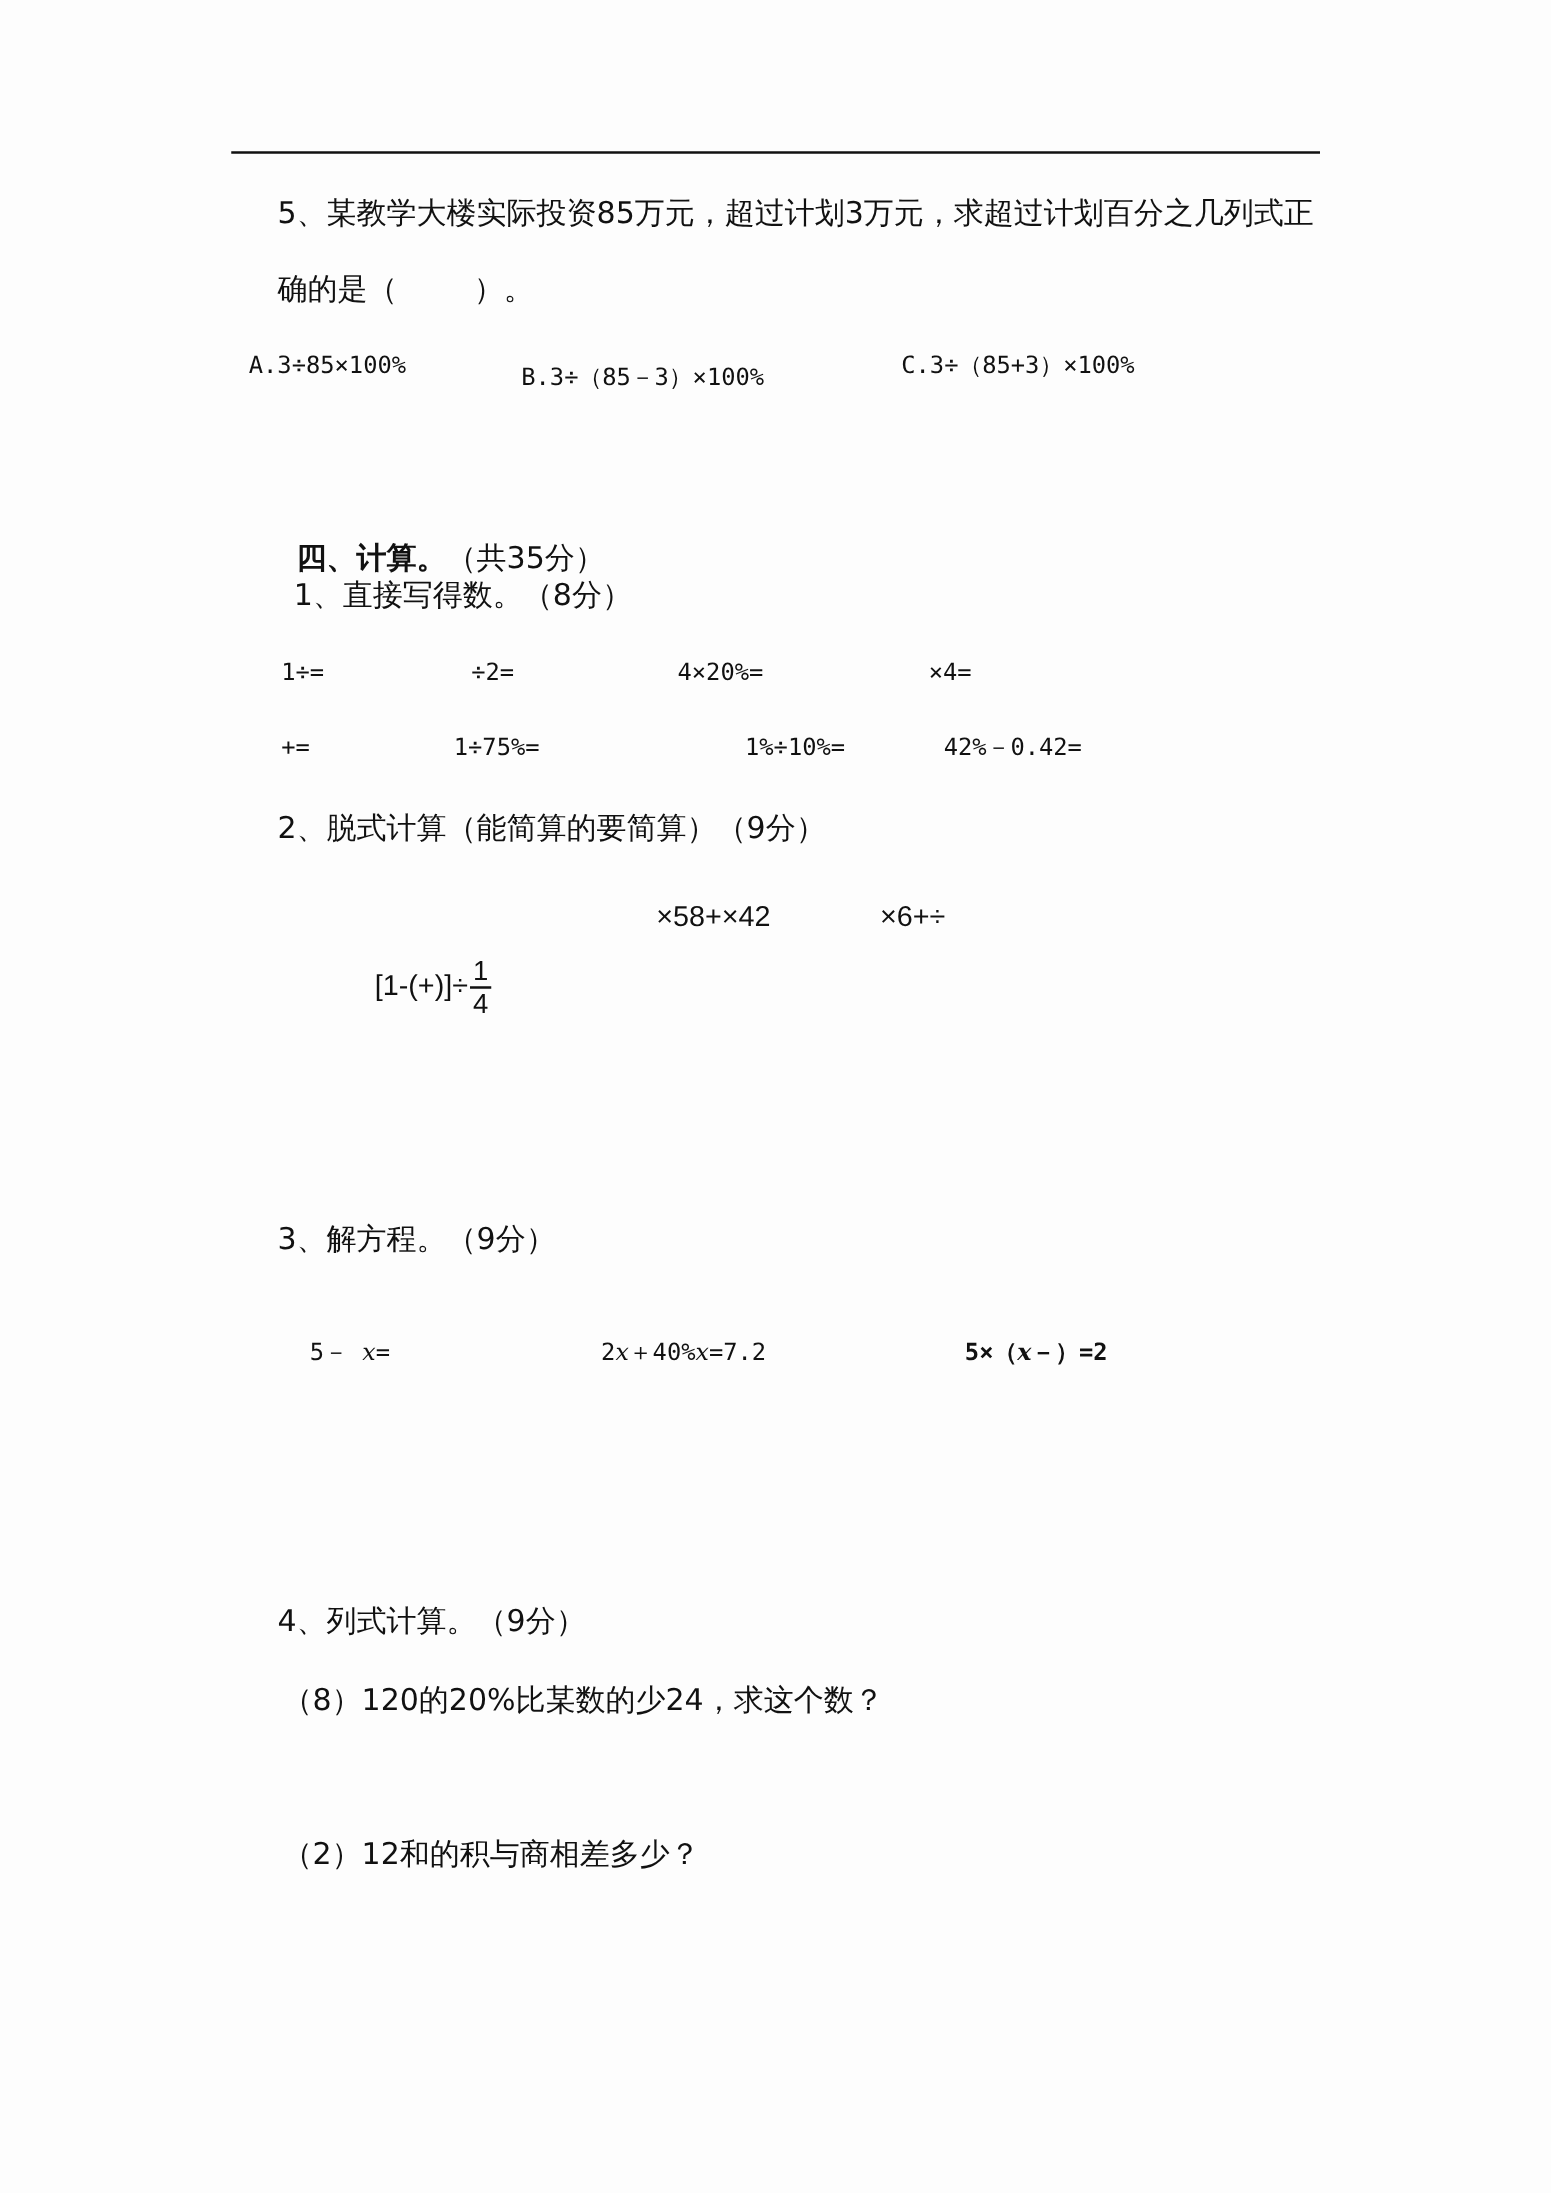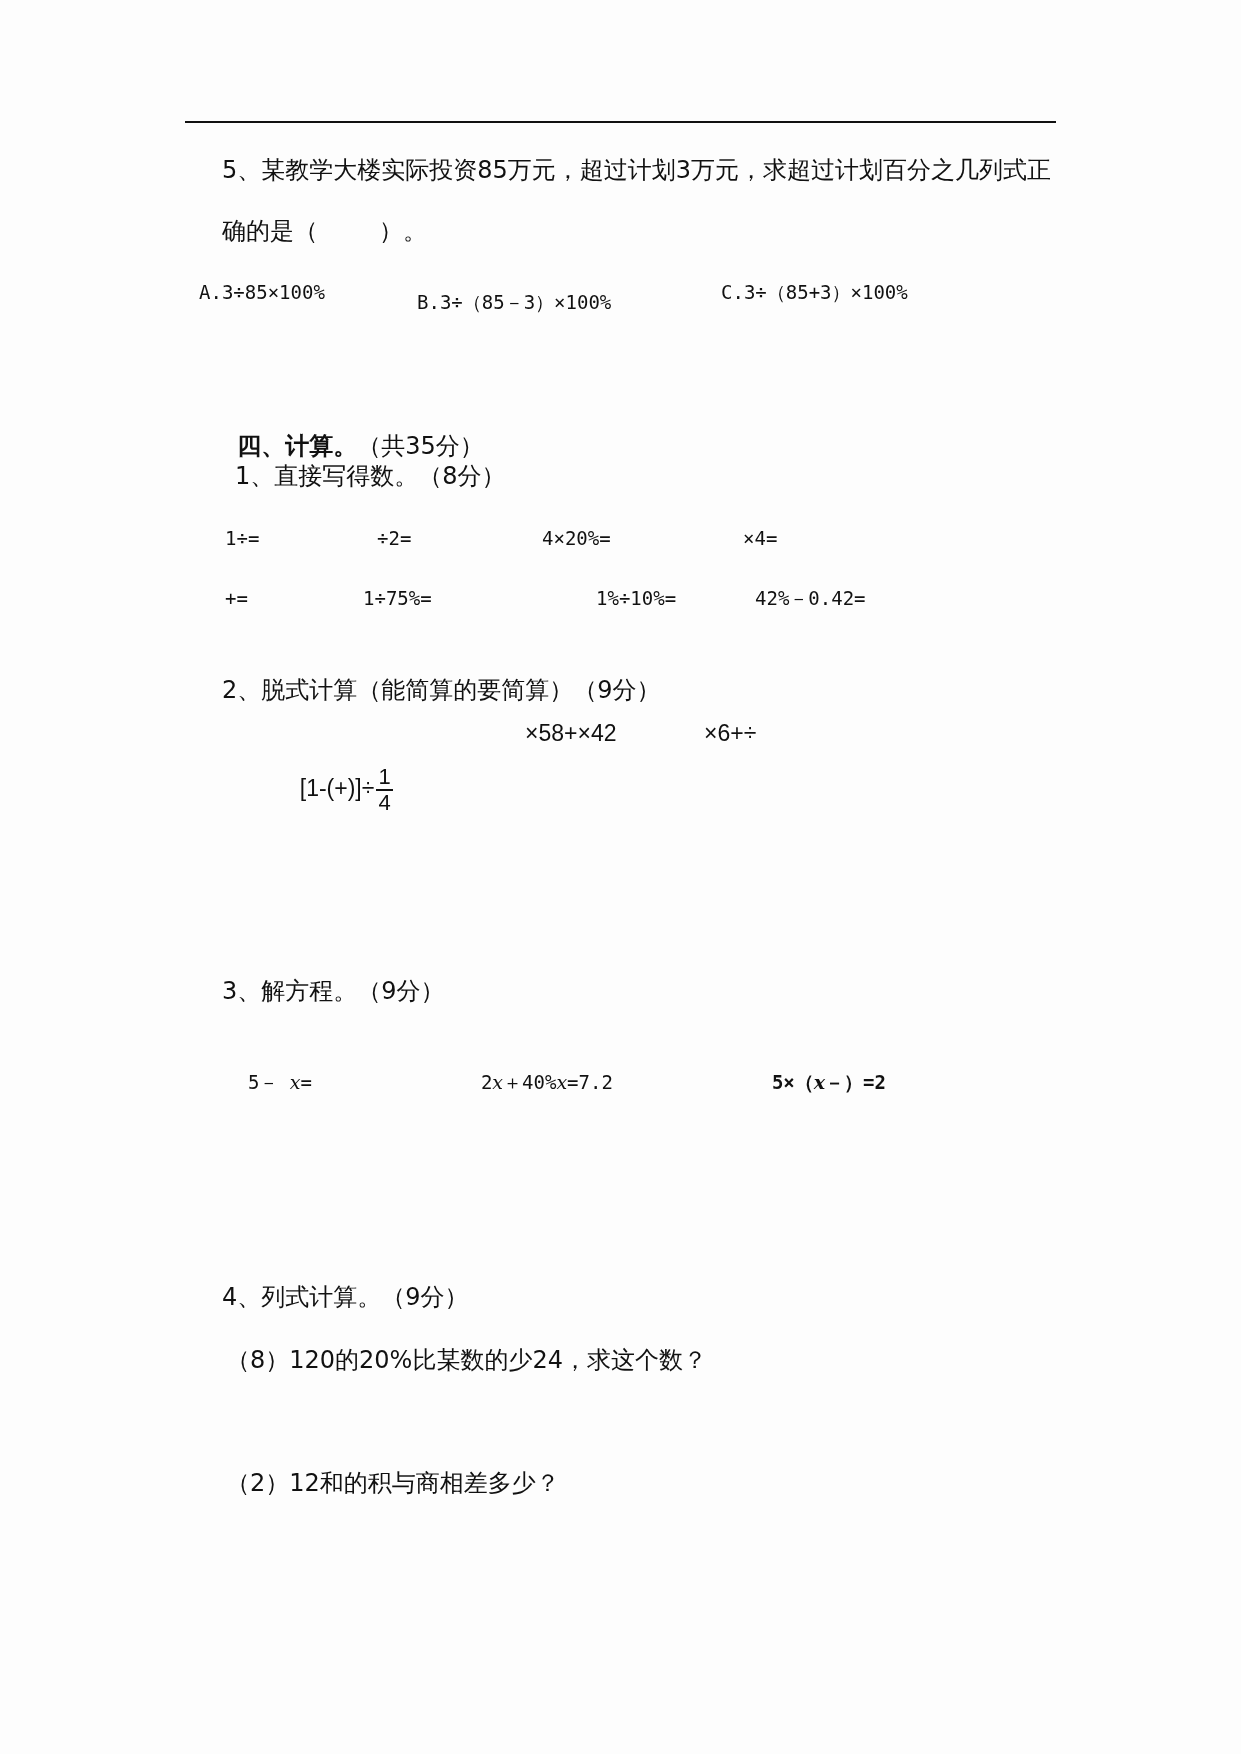--- a/index.html
+++ b/index.html
@@ -54,21 +54,21 @@
 <div class="line" style="left:199px; top:461px;">1、直接写得数。（8分）</div>
 <div class="mono" style="left:225px; top:523px;">1÷=</div>
 <div class="mono" style="left:377px; top:523px;">÷2=</div>
 <div class="mono" style="left:542px; top:523px;">4×20%=</div>
 <div class="mono" style="left:743px; top:523px;">×4=</div>
 <div class="mono" style="left:225px; top:583px;">+=</div>
 <div class="mono" style="left:363px; top:583px;">1÷75%=</div>
 <div class="mono" style="left:596px; top:583px;">1%÷10%=</div>
 <div class="mono" style="left:755px; top:583px;">42%－0.42=</div>
 
-<div class="line" style="left:186px; top:675px;text-align:right;">2、脱式计算（能简算的要简算）（9分）</div>
+<div class="line" style="left:186px; top:647px;text-align:right;">2、脱式计算（能简算的要简算）（9分）</div>
 <div class="line expr" style="left:251px; top:713px; line-height:50px;">
   <span>[1-(+)]÷</span><span class="frac"><span class="num">1</span><span class="den">4</span></span>
 </div>
 <div class="line expr" style="left:489px; top:718px;">×58+×42</div>
 <div class="line expr" style="left:668px; top:718px;">×6+÷</div>
 
 <div class="line" style="left:186px; top:976px;">3、解方程。（9分）</div>
 <div class="mono" style="left:225px; top:1037px;">
   <span>5－ </span><span class="x">x</span><span>=</span>
 </div>

